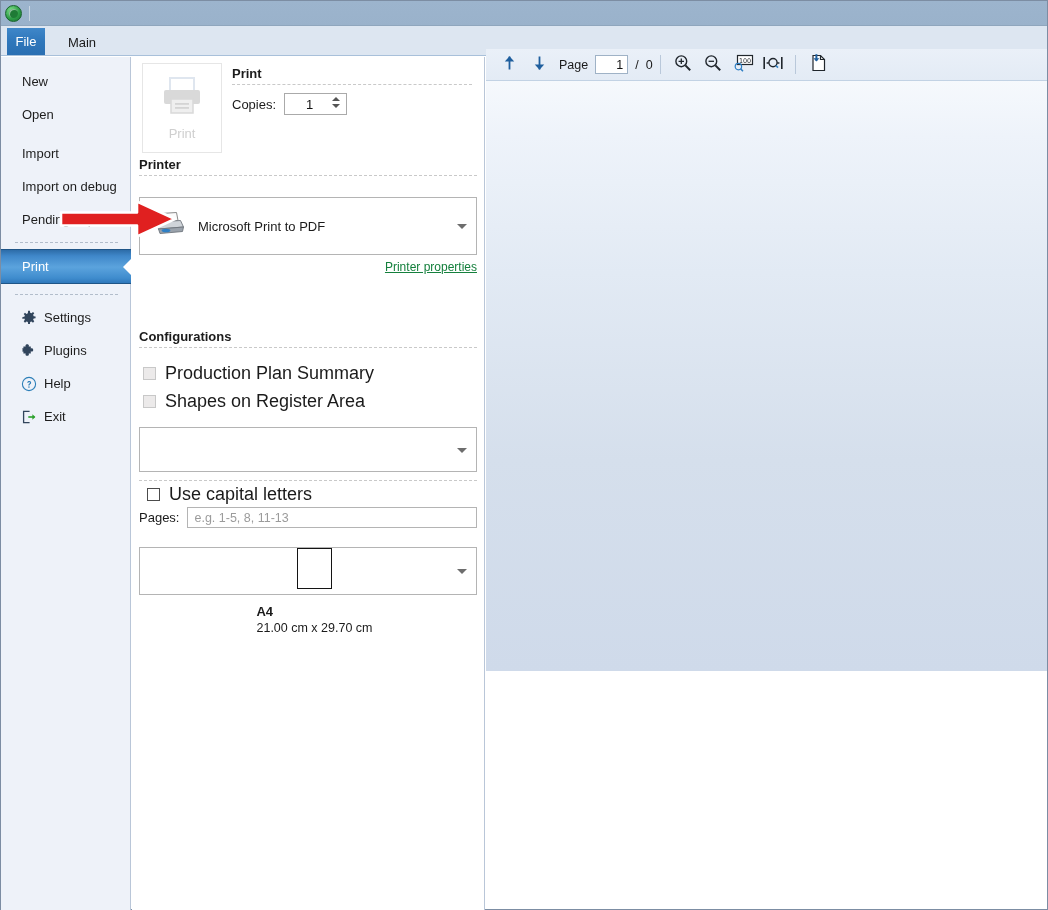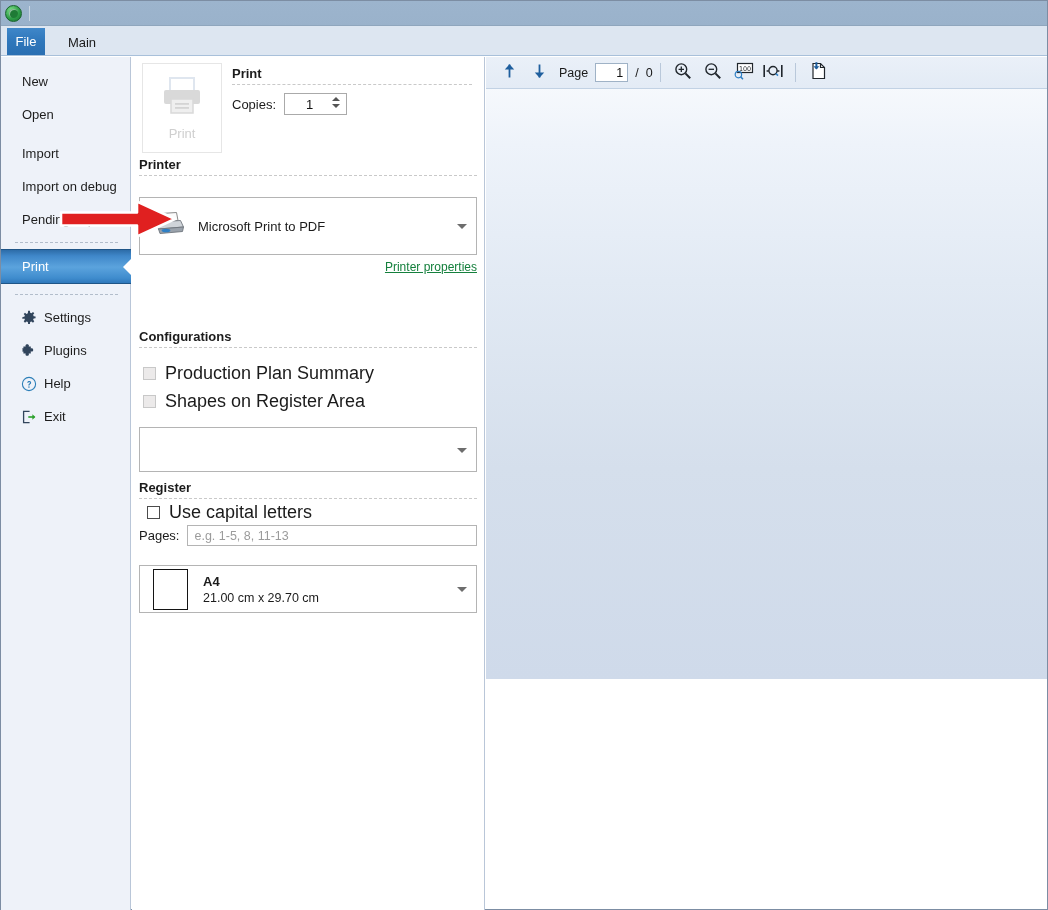--- a/index.html
+++ b/index.html
@@ -183,21 +183,21 @@
   .pages-input::placeholder { color: #9b9b9b; }
 
   .paper-combo { height: 48px; padding-left: 13px; gap: 15px; }
   .paper-sheet { width: 35px; height: 41px; border: 1px solid #141414; background: #fff; flex: 0 0 auto; }
   .paper-txt { display: flex; flex-direction: column; gap: 2px; }
   .paper-name { font-size: 13px; font-weight: bold; color: #1b1b1b; }
   .paper-dims { font-size: 12.5px; color: #1b1b1b; }
 
   
   .preview {
-    position: absolute; left: 485px; top: 56px;
+    position: absolute; left: 485px; top: 48px;
     width: 561px; height: 622px;
     background: linear-gradient(to bottom, #fafcfe 0%, #eef3fa 14%, #e2eaf4 36%, #d5dfec 66%, #cfdaea 100%);
     padding-left: 20px;
   }
   .ptoolbar {
     position: absolute; left: 0; top: 0;
     width: 561px; height: 32px;
     background: linear-gradient(to bottom, #eaf0f8 0%, #e3ebf5 100%);
     border-bottom: 1px solid #c2d2e4;
     display: flex; align-items: center; padding-left: 8px; gap: 0px;
@@ -377,34 +377,33 @@
         <span>Shapes on Register Area</span>
       </div>
 
       <div class="combo empty-combo" style="margin-top:15px;">
         <span style="padding-left:10px; font-size:13px; color:#1b1b1b;"></span>
         <span class="chev"></span>
       </div>
     </div>
 
     <div style="position:absolute; left:7px; top:423px; width:338px;">
-      <div class="sec-head">Register</div>
       <div class="sec-rule"></div>
 
       <div class="cbrow" style="margin-top:2px; padding-left:8px;">
         <span class="cbox enabled"></span>
         <span>Use capital letters</span>
       </div>
 
       <div class="pages-row">
         <span class="pages-lbl">Pages:</span>
         <input class="pages-input" type="text" placeholder="e.g. 1-5, 8, 11-13" style="">
       </div>
 
-      <div class="combo paper-combo" style="margin-top:19px;">
+      <div class="combo paper-combo" style="margin-top:19px;flex-direction:column;">
         <span class="paper-sheet"></span>
         <span class="paper-txt">
           <span class="paper-name">A4</span>
           <span class="paper-dims">21.00 cm x 29.70 cm</span>
         </span>
         <span class="chev"></span>
       </div>
     </div>
   </div>
 

